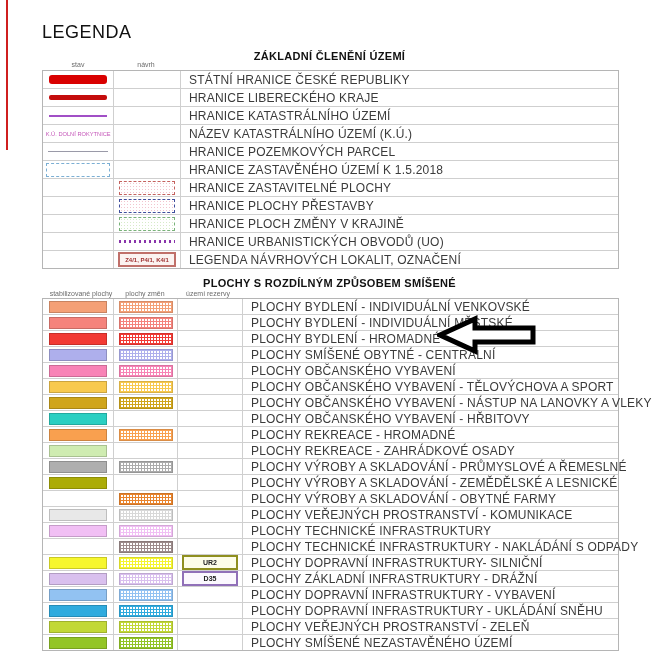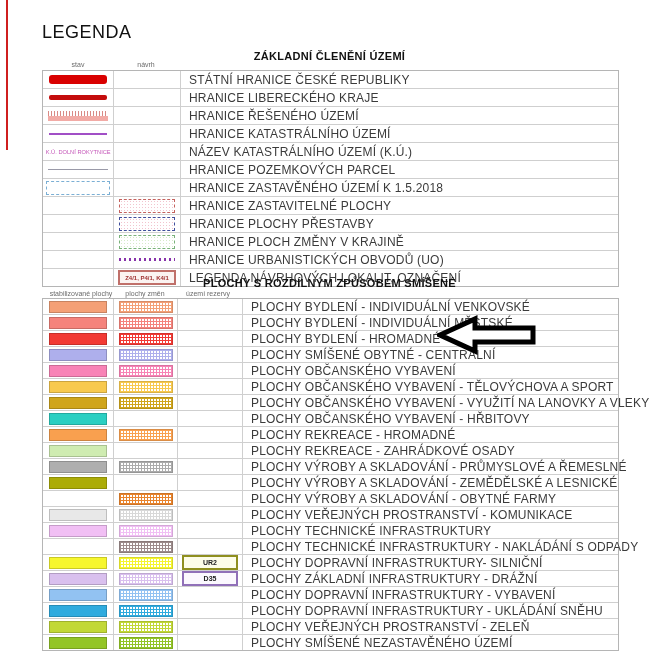--- a/index.html
+++ b/index.html
@@ -77,27 +77,20 @@
     </div>
     <div class="row">
       <div class="cell b">
         <div class="bar-medium"></div>
       </div>
       <div class="cell b"></div>
       <div class="lbl">HRANICE LIBERECKÉHO KRAJE</div>
     </div>
     <div class="row">
       <div class="cell b">
-        <div class="band-hatch"></div>
-      </div>
-      <div class="cell b"></div>
-      <div class="lbl">HRANICE ŘEŠENÉHO ÚZEMÍ</div>
-    </div>
-    <div class="row">
-      <div class="cell b">
         <div class="line-purple"></div>
       </div>
       <div class="cell b"></div>
       <div class="lbl">HRANICE KATASTRÁLNÍHO ÚZEMÍ</div>
     </div>
     <div class="row">
       <div class="cell b">
         <div class="text-magenta">K.Ú. DOLNÍ ROKYTNICE</div>
       </div>
       <div class="cell b"></div>
@@ -220,21 +213,21 @@
       <div class="lbl">PLOCHY OBČANSKÉHO VYBAVENÍ - TĚLOVÝCHOVA A SPORT</div>
     </div>
     <div class="row">
       <div class="cell b">
         <div class="sw" style="background: rgb(208, 165, 27);"></div>
       </div>
       <div class="cell b">
         <div class="sw-hatch" style="--c: #D0A51B;"></div>
       </div>
       <div class="cell b"></div>
-      <div class="lbl">PLOCHY OBČANSKÉHO VYBAVENÍ - VYUŽITÍ NA LANOVKY A VLEKY</div>
+      <div class="lbl">PLOCHY OBČANSKÉHO VYBAVENÍ - NÁSTUP NA LANOVKY A VLEKY</div>
     </div>
     <div class="row">
       <div class="cell b">
         <div class="sw" style="background: rgb(43, 207, 194);"></div>
       </div>
       <div class="cell b"></div>
       <div class="cell b"></div>
       <div class="lbl">PLOCHY OBČANSKÉHO VYBAVENÍ - HŘBITOVY</div>
     </div>
     <div class="row">

